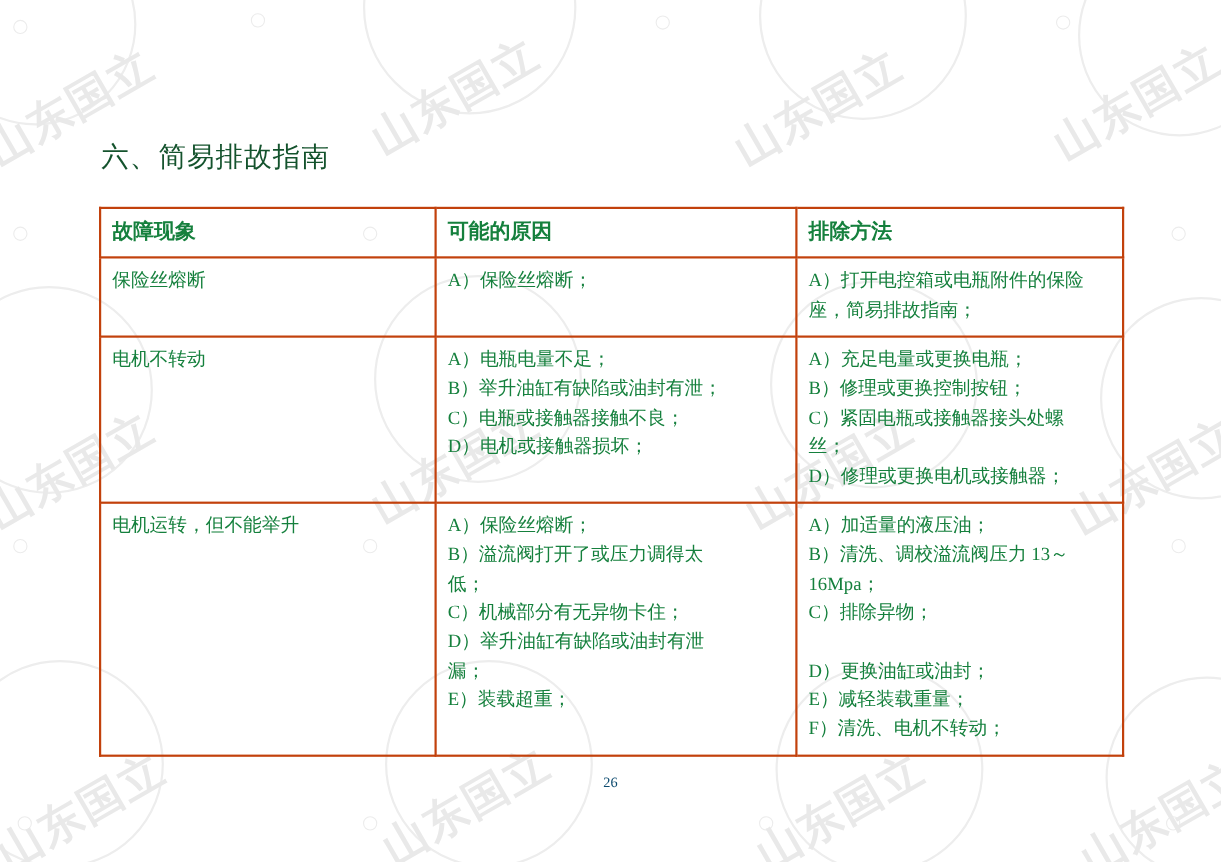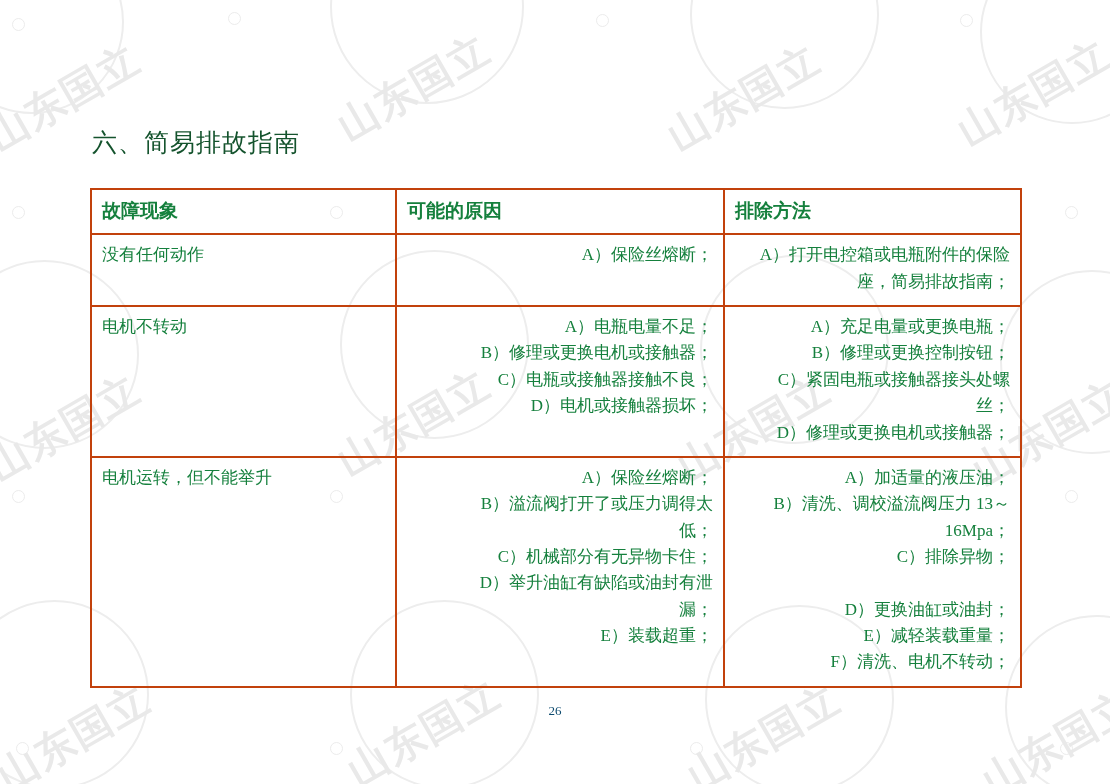--- a/index.html
+++ b/index.html
@@ -95,21 +95,20 @@
   col.c1 { width: 305px; }
   col.c2 { width: 328px; }
   col.c3 { width: 297px; }
 
   td.symptom {
     vertical-align: middle;
     padding-left: 10px;
   }
   td.cause, td.fix {
     vertical-align: top;
-    text-align: right;
   }
   .line {
     display: block;
     white-space: pre-wrap;
   }
   .blankline {
     display: block;
     height: 1.55em;
   }
 
@@ -183,35 +182,35 @@
     <thead>
       <tr>
         <th>故障现象</th>
         <th>可能的原因</th>
         <th>排除方法</th>
       </tr>
     </thead>
     <tbody>
 
       <tr>
-        <td class="symptom">没有任何动作</td>
+        <td class="symptom">保险丝熔断</td>
         <td class="cause">
           <span class="line">A）保险丝熔断；</span>
         </td>
         <td class="fix">
           <span class="line">A）打开电控箱或电瓶附件的保险</span>
           <span class="line">座，简易排故指南；</span>
         </td>
       </tr>
 
       <tr>
         <td class="symptom">电机不转动</td>
         <td class="cause">
           <span class="line">A）电瓶电量不足；</span>
-          <span class="line">B）修理或更换电机或接触器；</span>
+          <span class="line">B）举升油缸有缺陷或油封有泄；</span>
           <span class="line">C）电瓶或接触器接触不良；</span>
           <span class="line">D）电机或接触器损坏；</span>
         </td>
         <td class="fix">
           <span class="line">A）充足电量或更换电瓶；</span>
           <span class="line">B）修理或更换控制按钮；</span>
           <span class="line">C）紧固电瓶或接触器接头处螺</span>
           <span class="line">丝；</span>
           <span class="line">D）修理或更换电机或接触器；</span>
         </td>

